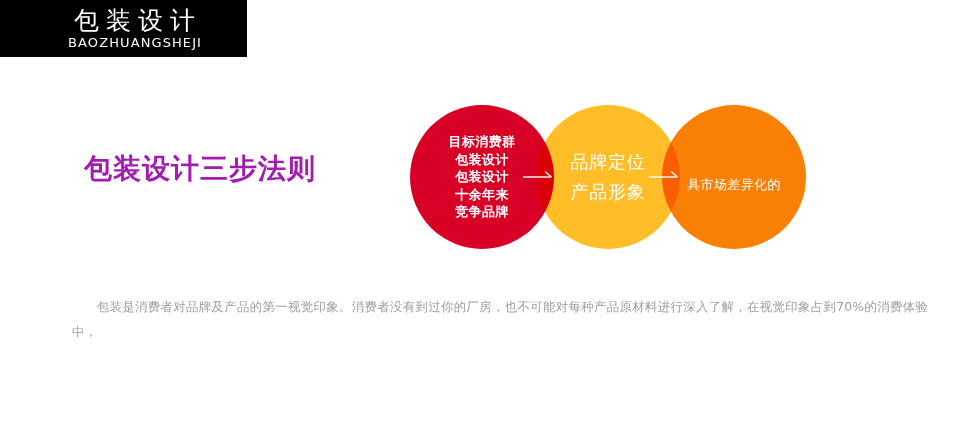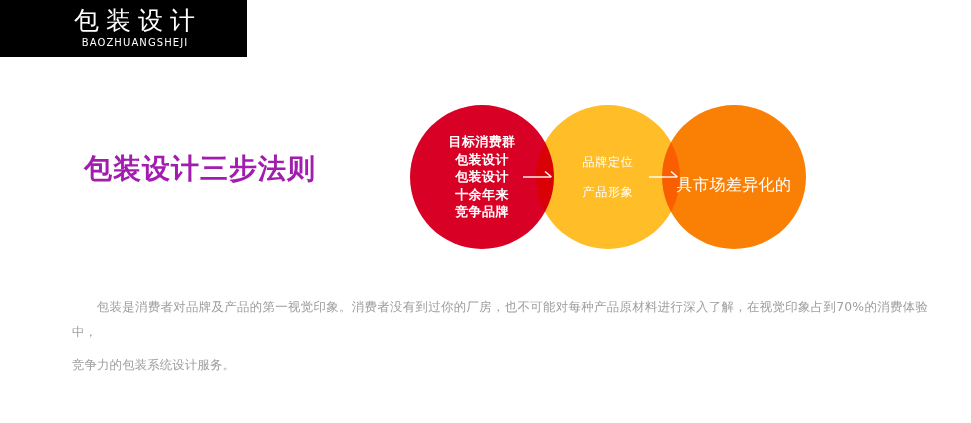--- a/index.html
+++ b/index.html
@@ -35,21 +35,21 @@
     color: #ffffff;
     font-size: 25px;
     line-height: 27px;
     letter-spacing: 7px;
     text-indent: 7px;
     font-weight: 400;
     white-space: nowrap;
   }
   .header-en {
     color: #ffffff;
-    font-size: 10px;
+    font-size: 13px;
     line-height: 16px;
     letter-spacing: 1.1px;
     text-indent: 1.1px;
     font-weight: 400;
     white-space: nowrap;
     margin-top: 1px;
   }
 
   
   .main-title {
@@ -102,27 +102,27 @@
     z-index: 3;
     pointer-events: none;
   }
   .label-red {
     font-size: 13px;
     line-height: 17.5px;
     font-weight: 700;
     letter-spacing: 0.4px;
   }
   .label-yellow {
-    font-size: 12px;
+    font-size: 18px;
     line-height: 30px;
     font-weight: 400;
     letter-spacing: 0.8px;
   }
   .label-orange {
-    font-size: 16px;
+    font-size: 13px;
     line-height: 22px;
     font-weight: 400;
     letter-spacing: 0.4px;
     margin-top: 16px;
   }
 
   
   .venn-text {
     position: absolute;
     left: 0;
@@ -230,14 +230,13 @@
         <path d="M0 8 H28" stroke="#ffffff" stroke-width="1.4" fill="none"></path>
         <path d="M22 2.5 L28.5 8" stroke="#ffffff" stroke-width="1.4" fill="none"></path>
       </svg>
     </div>
 
   </div>
 </div>
 
 <div class="body-text">
   <p class="indent">包装是消费者对品牌及产品的第一视觉印象。消费者没有到过你的厂房，也不可能对每种产品原材料进行深入了解，在视觉印象占到70%的消费体验中，</p>
-  <p>竞争力的包装系统设计服务。</p>
 </div>
 
 </body></html>

